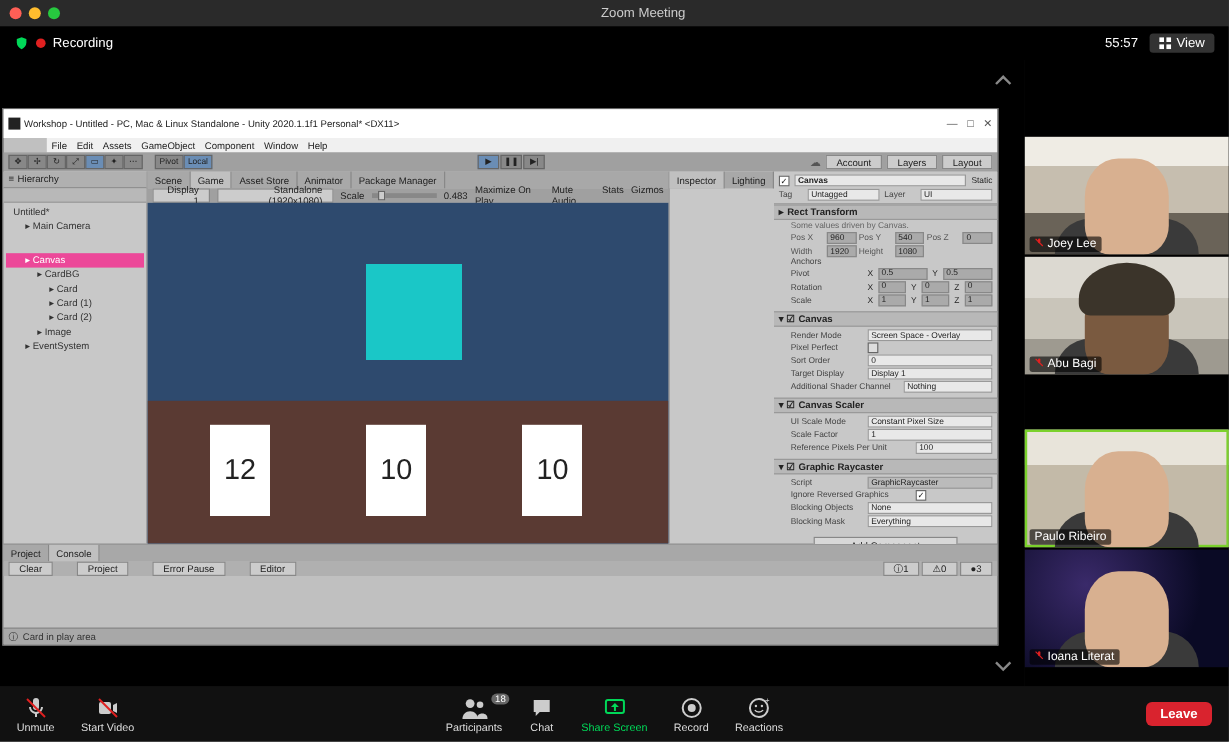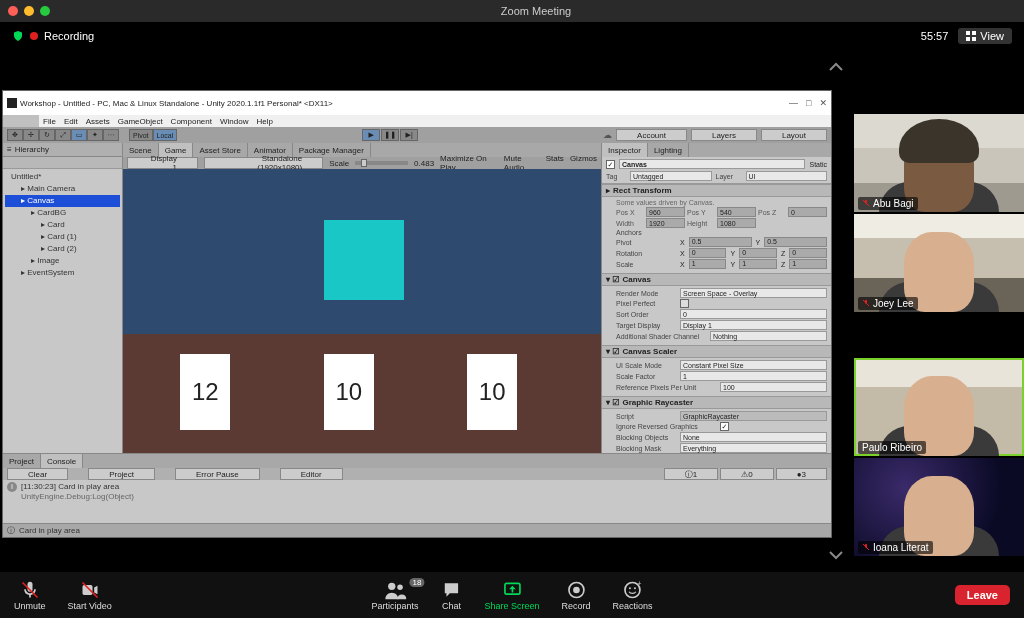--- a/index.html
+++ b/index.html
@@ -35,41 +35,41 @@
 .win-btns { display: flex; gap: 8px; font-size: 9px; color: #555; }
 .unity-menubar { height: 12px; background: #f0f0f0; display: flex; gap: 8px; padding: 0 4px; align-items: center; font-size: 8px; margin-left: 36px; }
 .unity-toolbar { height: 16px; background: #a0a0a0; display: flex; align-items: center; padding: 0 4px; gap: 2px; }
 .tool-btn { width: 16px; height: 12px; background: #888; border: 1px solid #666; display: inline-flex; align-items: center; justify-content: center; font-size: 7px; }
 .tool-btn.on { background: #6a8db5; }
 .tool-group { display: flex; }
 .spacer { flex: 1; }
 .play-controls { display: flex; gap: 1px; }
 .play-controls .tool-btn { width: 18px; }
 .toolbar-right { display: flex; gap: 4px; align-items: center; }
-.dd { height: 12px; background: #ccc; border: 1px solid #888; padding: 0 20px; font-size: 8px; display: flex; align-items: center; text-align: right; }
+.dd { height: 12px; background: #ccc; border: 1px solid #888; padding: 0 8px; font-size: 8px; display: flex; align-items: center; text-align: right; }
 
 .unity-main { flex: 1; display: flex; min-height: 0; }
 .hierarchy-panel { width: 120px; background: #c8c8c8; border-right: 1px solid #888; display: flex; flex-direction: column; }
 .panel-tab { height: 14px; background: #b0b0b0; border-bottom: 1px solid #888; padding: 0 4px; font-size: 8px; display: flex; align-items: center; gap: 3px; }
 .hier-toolbar { height: 12px; background: #b8b8b8; border-bottom: 1px solid #999; }
 .hier-tree { flex: 1; padding: 2px 2px; font-size: 8px; line-height: 12px; overflow: hidden; }
 .tree-row { white-space: nowrap; padding-left: var(--ind, 4px); color: #333; }
-.tree-row.sel { background: #1d4ed8; color: #fff; }
+.tree-row.sel { background: #ec4899; color: #fff; margin-top: 16px; }
 
 .center-col { flex: 1; display: flex; flex-direction: column; min-width: 0; }
 .scene-tabs { height: 14px; background: #a8a8a8; display: flex; align-items: center; font-size: 8px; }
 .st { padding: 0 6px; border-right: 1px solid #888; height: 100%; display: flex; align-items: center; }
 .st.active { background: #c0c0c0; }
 .game-toolbar { height: 12px; background: #a0a0a0; display: flex; align-items: center; font-size: 8px; padding: 0 4px; gap: 6px; justify-content: space-between; }
 .game-view { flex: 1; background: #2e4a6e; position: relative; overflow: hidden; }
 .game-sq { position: absolute; background: #1ac7c7; }
 .game-brown { position: absolute; left: 0; right: 0; bottom: 0; height: 42%; background: #5a3a33; }
 .card { position: absolute; background: #fff; color: #222; font-size: 24px; font-weight: 400; display: flex; align-items: center; justify-content: center; }
 
-.inspector-panel { width: 230px; background: #c8c8c8; border-left: 1px solid #888; display: flex; flex-direction: column; font-size: 8px; }
+.inspector-panel { width: 274px; background: #c8c8c8; border-left: 1px solid #888; display: flex; font-size: 8px; }
 .insp-tabs { height: 14px; background: #a8a8a8; display: flex; }
 .insp-tabs .st.active { background: #c0c0c0; }
 .insp-body { flex: 1; overflow: auto; }
 .insp-header { background: #c8c8c8; padding: 2px 4px; display: flex; flex-direction: column; gap: 2px; border-bottom: 1px solid #999; }
 .insp-row { display: flex; align-items: center; gap: 4px; }
 .insp-field { background: #e8e8e8; border: 1px solid #999; padding: 0 2px; height: 10px; flex: 1; font-size: 7px; display: flex; align-items: center; }
 .insp-label { color: #444; min-width: 60px; font-size: 7px; }
 .comp-header { background: #b8b8b8; border-top: 1px solid #999; border-bottom: 1px solid #999; padding: 1px 4px; display: flex; align-items: center; gap: 3px; font-weight: bold; font-size: 8px; }
 .comp-body { padding: 2px 4px 4px 14px; display: flex; flex-direction: column; gap: 1px; }
 .triple { display: flex; gap: 2px; }
@@ -415,62 +415,53 @@
             <span class="dd">Project</span>
             <span class="dd">Error Pause</span>
             <span class="dd">Editor</span>
           </div>
           <div style="display:flex;gap:2px">
             <span class="dd">ⓘ <span>1</span></span>
             <span class="dd">⚠ <span>0</span></span>
             <span class="dd">● <span>3</span></span>
           </div>
         </div>
-        <div class="console-body">
-          <div style="display:flex;gap:4px;align-items:flex-start">
-            <span style="color:#fff;background:#888;border-radius:50%;width:10px;height:10px;display:inline-flex;align-items:center;justify-content:center;font-size:7px">i</span>
-            <div>
-              <div>[11:30:23] Card in play area</div>
-              <div style="color:#666">UnityEngine.Debug:Log(Object)</div>
-            </div>
-          </div>
-        </div>
       </div>
       <div class="unity-status">
         <span style="margin-right:4px">ⓘ</span>
         <span>Card in play area</span>
       </div>
     </div>
 
   </div>
 
   <div class="participants-strip" id="pstrip">
+      <div class="tile bg-room2">
+        <div class="shoulders"></div>
+        <div class="head light"></div>
+        <div class="tile-label">
+          <span><svg width="8" height="8" viewBox="0 0 24 24">
+              <path fill="#e02020" d="M12 2a3 3 0 0 0-3 3v6a3 3 0 0 0 6 0V5a3 3 0 0 0-3-3z"></path>
+              <line x1="3" y1="3" x2="21" y2="21" stroke="#e02020" stroke-width="3"></line>
+            </svg></span>
+          <span>Joey Lee</span>
+        </div>
+      </div>
       <div class="tile bg-office">
         <div class="shoulders"></div>
         <div class="head dark"></div>
         <div class="beanie"></div>
         <div class="tile-label">
           <span><svg width="8" height="8" viewBox="0 0 24 24">
               <path fill="#e02020" d="M12 2a3 3 0 0 0-3 3v6a3 3 0 0 0 6 0V5a3 3 0 0 0-3-3z"></path>
               <line x1="3" y1="3" x2="21" y2="21" stroke="#e02020" stroke-width="3"></line>
             </svg></span>
           <span>Abu Bagi</span>
         </div>
       </div>
-      <div class="tile bg-room2">
-        <div class="shoulders"></div>
-        <div class="head light"></div>
-        <div class="tile-label">
-          <span><svg width="8" height="8" viewBox="0 0 24 24">
-              <path fill="#e02020" d="M12 2a3 3 0 0 0-3 3v6a3 3 0 0 0 6 0V5a3 3 0 0 0-3-3z"></path>
-              <line x1="3" y1="3" x2="21" y2="21" stroke="#e02020" stroke-width="3"></line>
-            </svg></span>
-          <span>Joey Lee</span>
-        </div>
-      </div>
       <div class="tile bg-room3 active">
         <div class="shoulders"></div>
         <div class="head light"></div>
         <div class="tile-label">
           <span>Paulo Ribeiro</span>
         </div>
       </div>
       <div class="tile bg-night">
         <div class="shoulders"></div>
         <div class="head light"></div>

